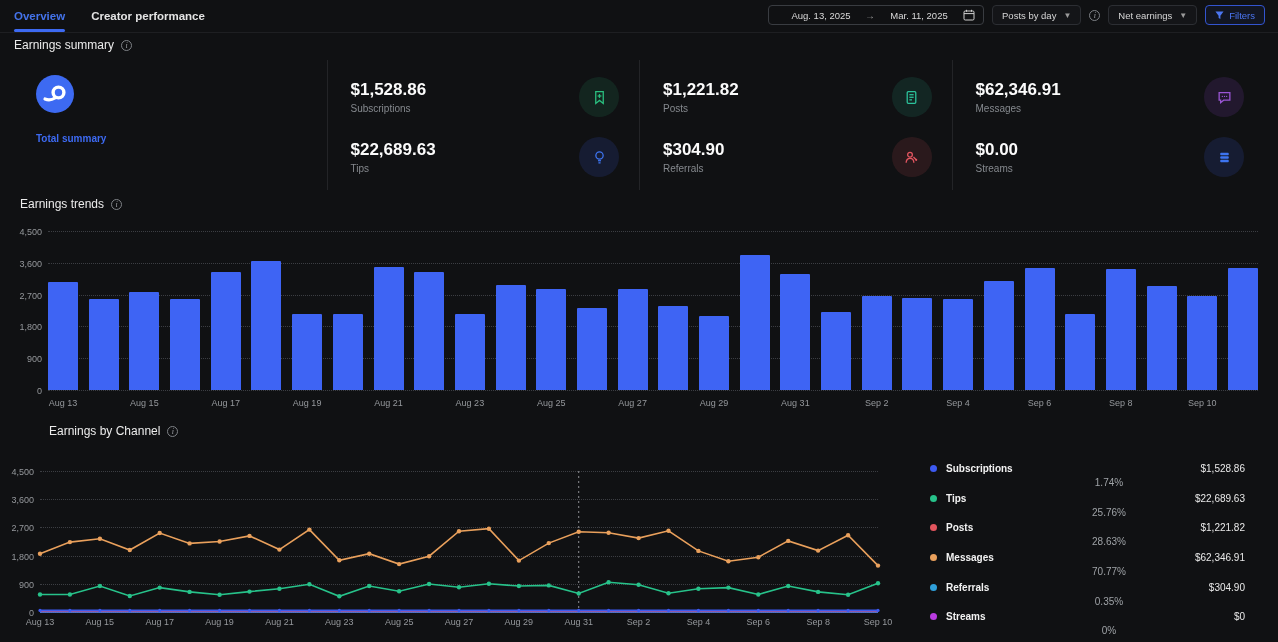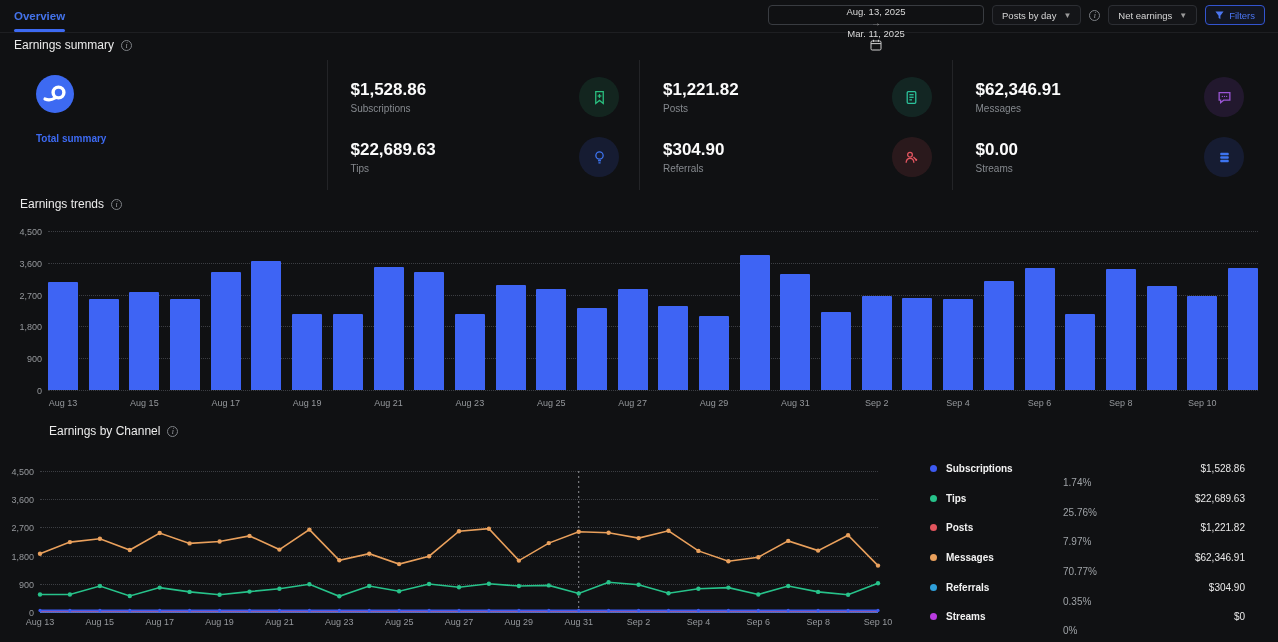--- a/index.html
+++ b/index.html
@@ -7,21 +7,21 @@
               font-family:"Liberation Sans", sans-serif; color:#e8e8e8; }
   .topbar { position:absolute; top:0; left:0; right:0; height:33px;
             border-bottom:1px solid #1e1f22; display:flex; align-items:stretch; padding-left:14px; }
   .tab { position:relative; display:flex; align-items:center; margin-right:26px;
          font-size:11.5px; color:#e3e3e3; cursor:pointer;font-weight:bold; }
   .tab.active { color:#4473ea; }
   .tab.active::after { content:""; position:absolute; left:0; right:0; bottom:0;
                        height:3px; background:#3d6af2; border-radius:2px; }
   .toolbar { position:absolute; top:5px; right:13px; display:flex; align-items:center; gap:8px; }
   .daterange { width:216px; height:20px; border:1px solid #393c41; border-radius:4px;
-               display:flex; align-items:center; font-size:9.5px; color:#d9d9d9; padding:0 8px;flex-direction:column; }
+               display:flex; align-items:center; font-size:9.5px; color:#d9d9d9; padding:0 8px; }
   .daterange .d { flex:1; text-align:center; }
   .arrow { color:#9a9a9a; font-size:10px; }
   .selectbox { height:20px; border:1px solid #2c2e33; background:#141518; border-radius:4px;
                display:flex; align-items:center; gap:7px; padding:0 9px; font-size:9.5px; color:#d6d6d6; }
   .chev { font-size:8px; color:#9a9a9a; }
   .info { display:inline-flex; width:11px; height:11px; border:1px solid #7e8186; border-radius:50%;
           color:#9ea1a6; font-size:8px; align-items:center; justify-content:center;
           font-style:italic; font-family:"Liberation Serif", serif; }
   .filters-btn { height:20px; border:1px solid #3354cf; border-radius:4px; color:#4b76f2;
                  background:rgba(61,99,240,0.07); display:flex; align-items:center; gap:5px;
@@ -54,29 +54,30 @@
                   overflow:visible; font-size:9px; color:#95989c; }
   #channel-xlabels { position:absolute; height:12px; }
   #channel-xlabels span { position:absolute; transform:translateX(-50%); white-space:nowrap;
                           font-size:9px; color:#95989c; }
   
   .legend { position:absolute; left:930px; top:454px; width:315px; }
   .legend-row { display:flex; align-items:center; height:29.6px; }
   .lg-name { width:133px; display:flex; align-items:center; gap:9px;
              font-size:10px; font-weight:bold; color:#f2f2f2; }
   .dot { width:7px; height:7px; border-radius:50%; flex:none; }
-  .lg-pct { width:92px; text-align:left; font-size:10px; color:#9fa3a7;margin-top:28px; }
+  .lg-pct { width:92px; text-align:center; font-size:10px; color:#9fa3a7;margin-top:28px; }
   .lg-amt { width:90px; text-align:right; font-size:10px; color:#e9e9e9; }
   svg.linechart { position:absolute; overflow:visible; }
 </style>
 </head>
 <body>
 
 <div class="topbar">
   <div class="tab active">Overview</div>
+  <div class="tab">Creator performance</div>
 </div>
 
 <div class="toolbar">
   <div class="daterange">
     <span class="d">Aug. 13, 2025</span>
     <span class="arrow">→</span>
     <span class="d">Mar. 11, 2025</span>
     <span style="display:inline-flex;">
       <svg width="12" height="12" viewBox="0 0 12 12" fill="none" stroke="#cfcfcf" stroke-width="1">
         <rect x="1" y="2" width="10" height="9" rx="1.2"></rect>
@@ -457,21 +458,21 @@
         <span>Tips</span>
       </span>
     <span class="lg-pct">25.76%</span>
     <span class="lg-amt">$22,689.63</span>
   </div>
   <div class="legend-row">
     <span class="lg-name">
         <span class="dot" style="background: rgb(226, 85, 94);"></span>
         <span>Posts</span>
       </span>
-    <span class="lg-pct">7.97%</span>
+    <span class="lg-pct">28.63%</span>
     <span class="lg-amt">$1,221.82</span>
   </div>
   <div class="legend-row">
     <span class="lg-name">
         <span class="dot" style="background: rgb(233, 160, 92);"></span>
         <span>Messages</span>
       </span>
     <span class="lg-pct">70.77%</span>
     <span class="lg-amt">$62,346.91</span>
   </div>

